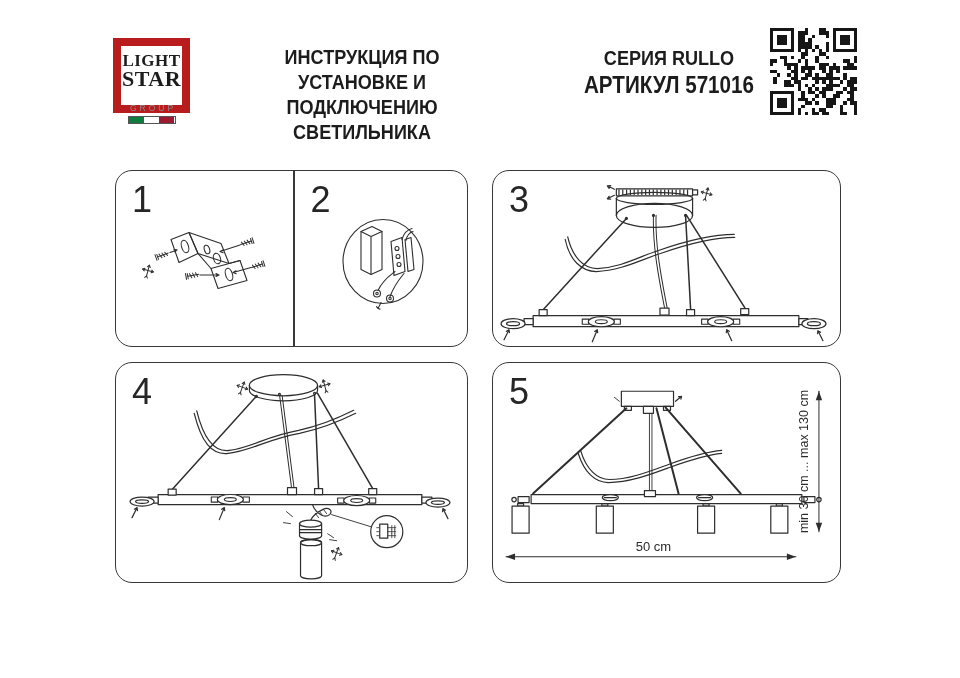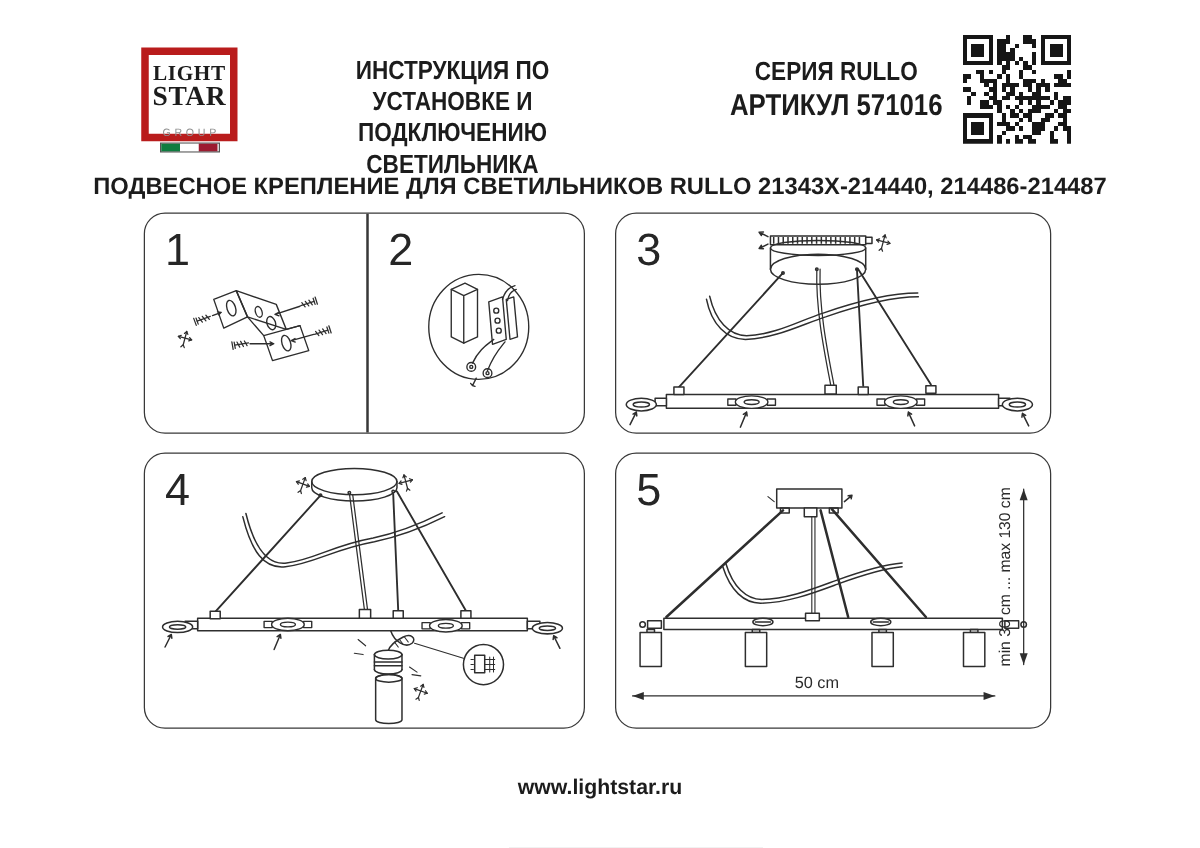--- a/index.html
+++ b/index.html
@@ -1,19 +1,19 @@
 <!DOCTYPE html>
 <html><head>
 <meta charset="utf-8">
 <style>
   html,body{margin:0;padding:0;background:#e8e8e8;}
   .sheet{position:relative;width:960px;height:678px;background:#ffffff;overflow:hidden;
          font-family:"Liberation Sans",sans-serif;color:#1d1d1d;}
   
-  .logo-box{position:absolute;left:113px;top:38px;width:77px;height:75px;border:6px solid #b91c1c;
+  .logo-box{position:absolute;left:113px;top:38px;width:77px;height:75px;border:8px solid #b91c1c;
             background:#fff;text-align:center;box-sizing:border-box;padding-top:7px;}
   .logo-l1{font-family:"Liberation Serif",serif;font-weight:bold;font-size:17px;line-height:16px;letter-spacing:.5px;color:#1c1c1c;}
   .logo-l2{font-family:"Liberation Serif",serif;font-weight:bold;font-size:22px;line-height:20px;letter-spacing:.5px;color:#1c1c1c;}
   .logo-l3{font-size:8.5px;letter-spacing:3px;color:#8f8f8f;margin-top:14px;margin-left:3px;}
   .logo-flag{width:46px;height:6px;margin:3px auto 0;border:1px solid #555;display:flex;box-sizing:content-box;}
   .logo-flag span{flex:1;}
   .doc-title{position:absolute;left:206px;top:44px;width:312px;text-align:center;font-weight:bold;
              font-size:21px;line-height:25px;transform:scaleX(.86);color:#1c1c1c;}
   .series-block{position:absolute;left:538px;top:45px;width:262px;text-align:center;font-weight:bold;
                 transform:scaleX(.86);color:#1c1c1c;}
@@ -294,21 +294,20 @@
         <rect x="12" y="24" width="1" height="1" fill="#161616"></rect>
         <rect x="13" y="24" width="1" height="1" fill="#161616"></rect>
         <rect x="15" y="24" width="1" height="1" fill="#161616"></rect>
         <rect x="16" y="24" width="1" height="1" fill="#161616"></rect>
         <rect x="20" y="24" width="1" height="1" fill="#161616"></rect>
         <rect x="21" y="24" width="1" height="1" fill="#161616"></rect>
         <rect x="24" y="24" width="1" height="1" fill="#161616"></rect>
       </svg>
   </div>
 
-  <div class="subtitle">ПОДВЕСНОЕ КРЕПЛЕНИЕ ДЛЯ СВЕТИЛЬНИКОВ RULLO 21343X-214440, 214486-214487</div>
 
   <div class="panel p-r1l">
     <div class="divider"></div>
 
     <div class="sub sub1">
       <div class="num">1</div>
       <svg class="draw" viewBox="0 0 177 174">
         <g fill="none" stroke="#2e2e2e" stroke-width="1.1" stroke-linecap="round" stroke-linejoin="round">
           <polygon points="55,68 73,61 82,82 63,91"></polygon>
           <ellipse cx="69" cy="75" rx="3.4" ry="6.4" transform="rotate(-18 69 75)"></ellipse>
@@ -521,14 +520,13 @@
 
         <line x1="325" y1="28" x2="325" y2="168" stroke-width="1"></line>
         <polygon points="325,28 321.8,37 328.2,37" fill="#2e2e2e" stroke="none"></polygon>
         <polygon points="325,168 321.8,159 328.2,159" fill="#2e2e2e" stroke="none"></polygon>
       </g>
       <text x="160" y="187" text-anchor="middle" font-size="13">50 cm</text>
       <text transform="translate(314,98) rotate(-90)" text-anchor="middle" font-size="12.5">min 30 cm ... max 130 cm</text>
     </svg>
   </div>
 
-  <div class="footer">www.lightstar.ru</div>
 </div>
 
 </body></html>

